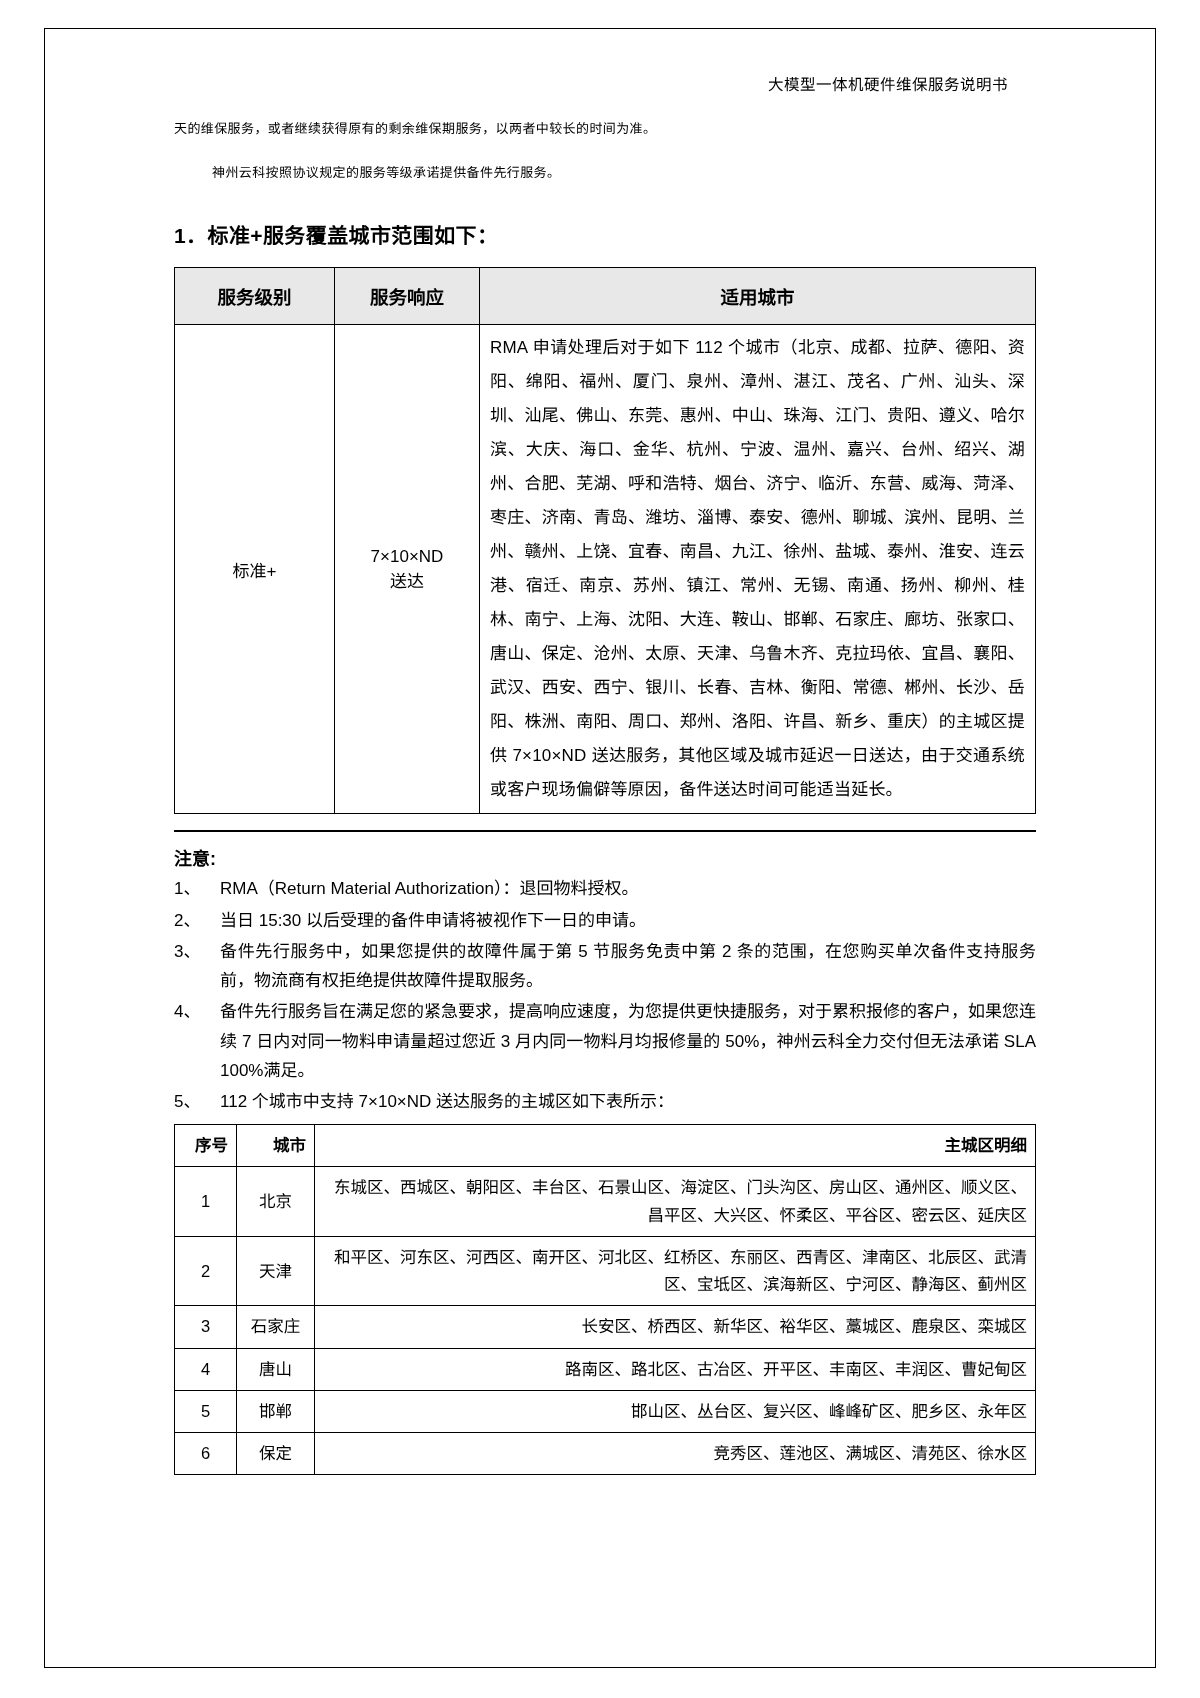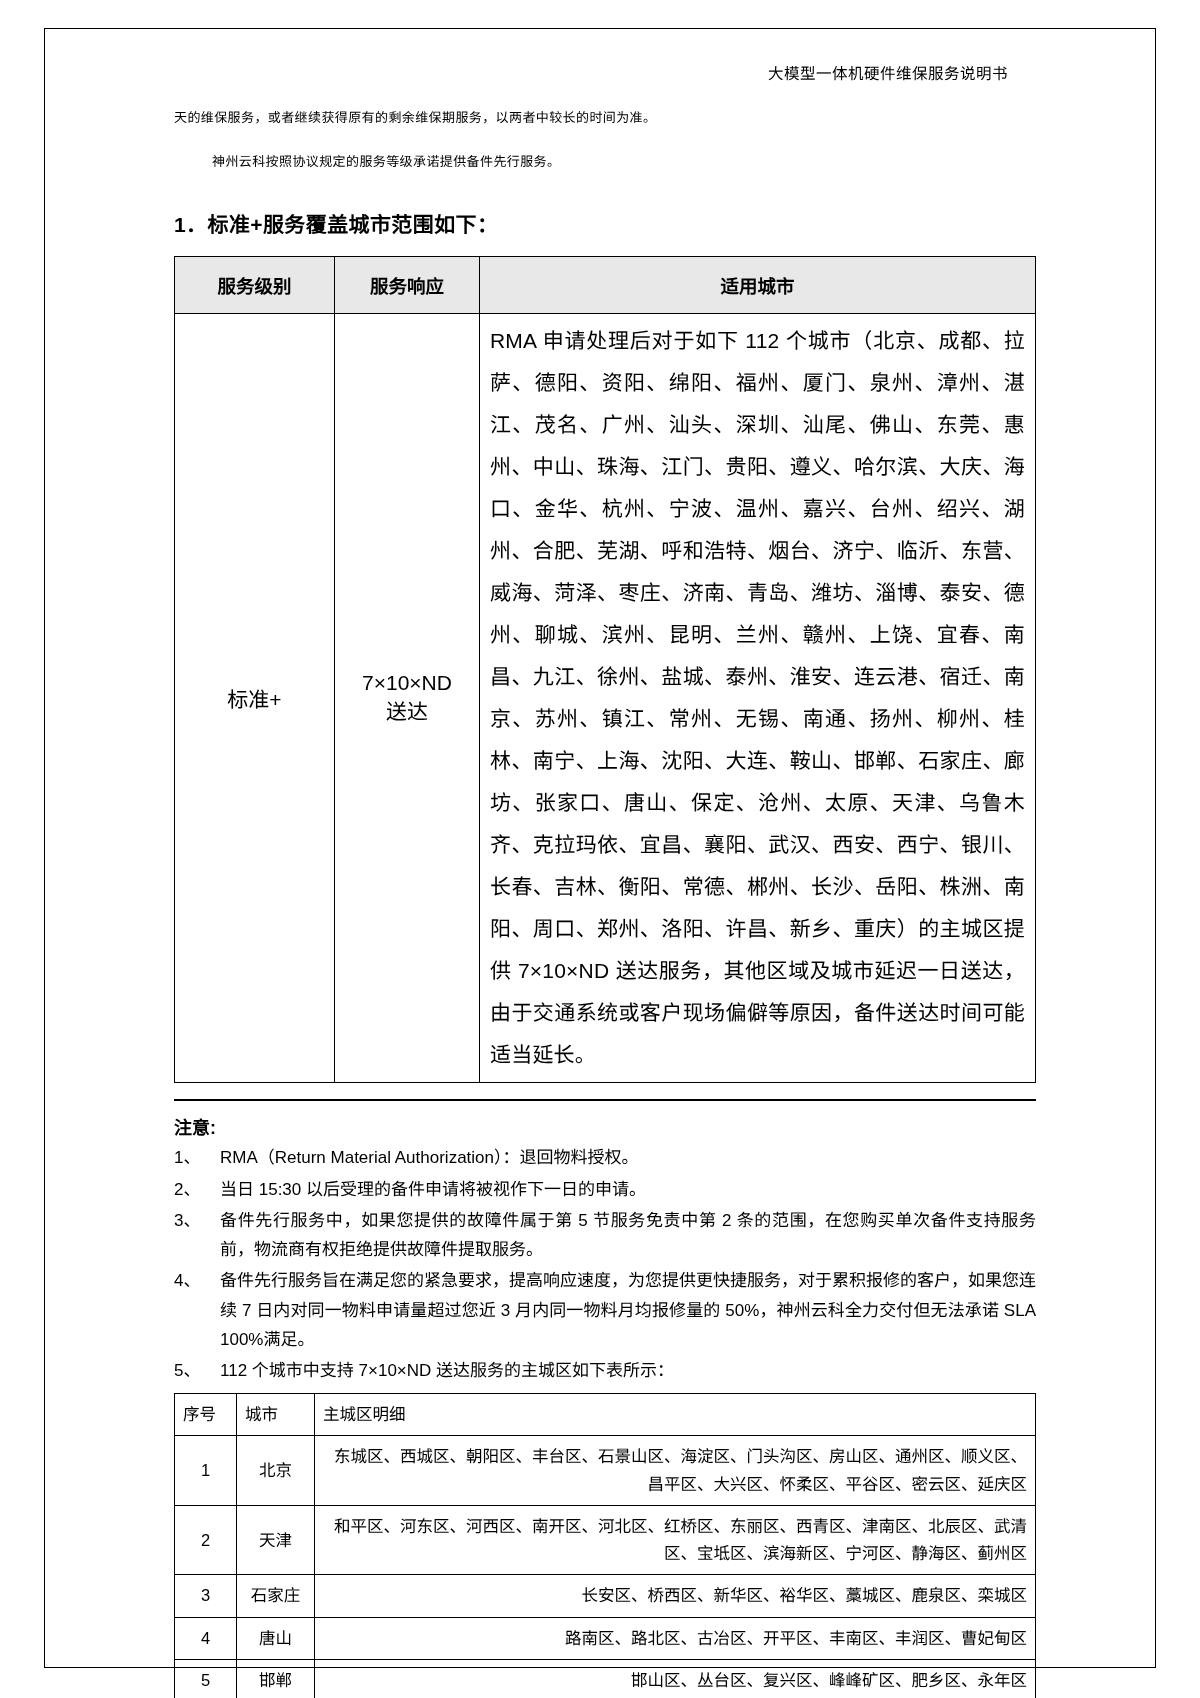--- a/index.html
+++ b/index.html
@@ -25,21 +25,21 @@
     left: 44px;
     top: 28px;
     width: 1112px;
     height: 1640px;
     border: 1.5px solid #000;
     box-sizing: border-box;
   }
   .content {
     position: absolute;
     left: 44px;
-    top: 13px;
+    top: 24px;
     width: 1112px;
     height: 1640px;
     box-sizing: border-box;
     padding: 48px 120px 30px 130px;
   }
   .header {
     text-align: right;
     font-size: 15.5px;
     letter-spacing: 0.5px;
     padding-right: 28px;
@@ -67,21 +67,21 @@
     width: 100%;
     table-layout: fixed;
   }
   .main-table {
     margin-top: 18px;
     border: 1.5px solid #000;
   }
   .main-table th, .main-table td {
     border: 1.5px solid #000;
     padding: 6px 10px;
-    font-size: 21px;
+    font-size: 17px;
     vertical-align: middle;
   }
   .main-table thead th {
     background: #e8e8e8;
     font-weight: bold;
     text-align: center;
     height: 44px;
     font-size: 18.5px;
   }
   .col-level { width: 160px; }
@@ -129,22 +129,22 @@
     border: 1.2px solid #000;
   }
   .sub-table th, .sub-table td {
     border: 1.2px solid #000;
     font-size: 16.5px;
     padding: 7px 8px;
     line-height: 1.65;
     vertical-align: middle;
   }
   .sub-table th {
-    text-align: left;
-    font-weight: normal;
+    text-align: right;
+    font-weight: bold;
   }
   .sub-col-idx  { width: 62px; }
   .sub-col-city { width: 78px; }
   .sub-table td.idx,
   .sub-table td.city {
     text-align: center;
   }
   .sub-table td.detail {
     text-align: right;
     padding-left: 12px;

